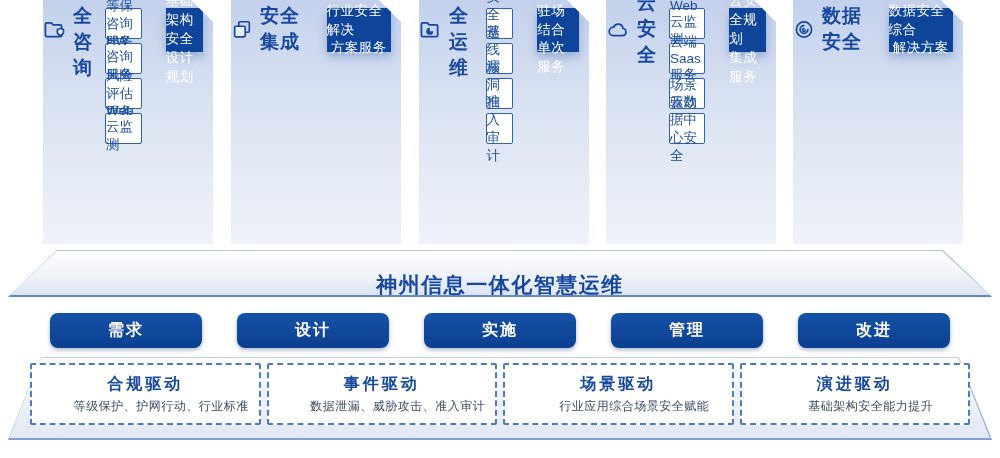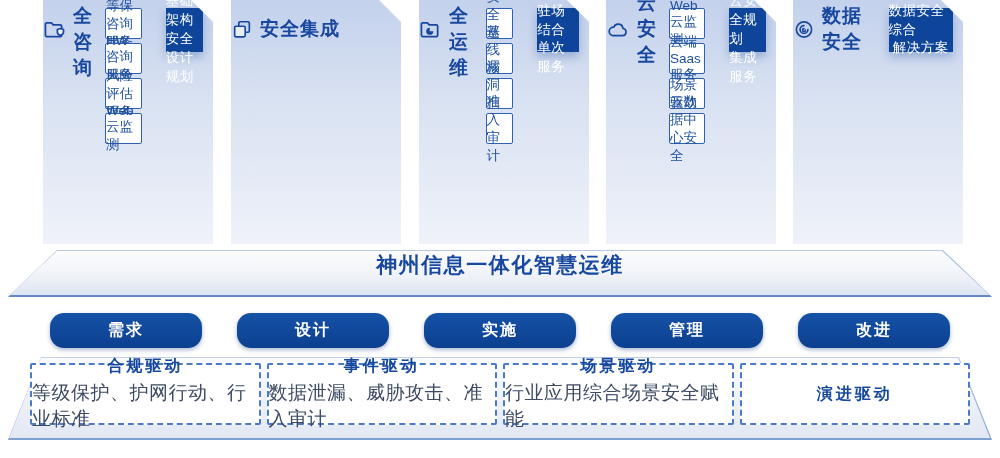--- a/index.html
+++ b/index.html
@@ -35,28 +35,28 @@
   
   .banner-outer{
     position:absolute;left:8px;top:250px;width:984px;height:47px;
     clip-path:polygon(49px 0,935px 0,984px 47px,0 47px);
     background:linear-gradient(180deg,#b9c8e5 0%,#6288c4 100%);
   }
   .banner-inner{
     position:absolute;left:1px;top:1px;width:982px;height:48px;
     clip-path:polygon(48px 0,933px 0,981px 44px,0 44px);
     background:linear-gradient(180deg,#fdfdfe 0%,#eef2f8 55%,#d8e1f1 100%);
-    display:flex;align-items:flex-start;justify-content:center;
+    display:flex;align-items:flex-end;justify-content:center;
   }
   .banner-text{font-size:21px;font-weight:bold;color:#17479E;letter-spacing:1.5px;}
 
   
   .pills{position:absolute;left:50px;top:313px;width:900px;display:flex;justify-content:space-between;}
   .pill{
-    width:152px;height:35px;border-radius:14px;
+    width:152px;height:35px;border-radius:8px;
     background:linear-gradient(180deg,#1552A6 0%,#0C3F90 100%);
     color:#fff;font-weight:bold;font-size:16px;letter-spacing:2px;
     display:flex;align-items:center;justify-content:center;
     box-shadow:0 2px 4px rgba(10,50,120,.35);
   }
 
   
   .base-outer{
     position:absolute;left:8px;top:357px;width:984px;height:83px;
     clip-path:polygon(33px 0,951px 0,984px 83px,0 83px);
@@ -68,21 +68,21 @@
     background:linear-gradient(180deg,#fafbfd 0%,#e2e8f4 100%);
   }
 
   
   .drivers{position:absolute;left:30px;top:363px;width:940px;display:flex;gap:6px;}
   .driver{
     flex:1;height:58px;background:#ffffff;border:2px dashed #4D7AC6;border-radius:2px;
     display:flex;flex-direction:column;align-items:center;justify-content:center;gap:3px;
   }
   .driver-title{font-size:16px;font-weight:bold;color:#16489D;letter-spacing:3px;}
-  .driver-desc{font-size:19px;color:#3D4A63;letter-spacing:.5px;}
+  .driver-desc{font-size:12px;color:#3D4A63;letter-spacing:.5px;margin-left:32px;}
 </style>
 </head>
 <body>
 
 <div class="card c1">
   <div class="card-header">
     <span class="card-icon">
       <svg width="23" height="21" viewBox="0 0 24 22" fill="none" stroke="#17479E" stroke-width="1.8" stroke-linejoin="round">
         <path d="M2.5 6.2V5.4A1.4 1.4 0 0 1 3.9 4h4.8l2 2.2h7.4a1.4 1.4 0 0 1 1.4 1.4V17a1.4 1.4 0 0 1-1.4 1.4H3.9A1.4 1.4 0 0 1 2.5 17Z"></path>
         <path d="M15 11l3.2-1 3.2 1v3c0 2.2-3.2 3.4-3.2 3.4S15 16.2 15 14Z" fill="#eef2f9"></path>
@@ -104,20 +104,24 @@
 
 <div class="card c2">
   <div class="card-header">
     <span class="card-icon">
       <svg width="22" height="21" viewBox="0 0 24 22" fill="none" stroke="#17479E" stroke-width="1.8" stroke-linejoin="round">
         <rect x="8.5" y="2.5" width="11.5" height="11.5" rx="1.4"></rect>
         <rect x="4" y="7.5" width="11.5" height="11.5" rx="1.4" fill="#e7edf7"></rect>
       </svg>
     </span>
     <span class="card-title">安全集成</span>
+  </div>
+  <div class="card-footer">
+    <span>行业安全解决</span>
+    <span>方案服务</span>
   </div>
 </div>
 
 <div class="card c3">
   <div class="card-header">
     <span class="card-icon">
       <svg width="23" height="21" viewBox="0 0 24 22" fill="none" stroke="#17479E" stroke-width="1.8" stroke-linejoin="round">
         <path d="M2.5 6.2V5.4A1.4 1.4 0 0 1 3.9 4h4.8l2 2.2h7.4a1.4 1.4 0 0 1 1.4 1.4V17a1.4 1.4 0 0 1-1.4 1.4H3.9A1.4 1.4 0 0 1 2.5 17Z"></path>
         <path d="M11.2 12.8 L11.2 9.2 A3.7 3.7 0 1 0 14.9 12.8 Z" fill="#17479E" stroke="none"></path>
       </svg>
@@ -200,14 +204,15 @@
   <div class="driver">
     <span class="driver-title">事件驱动</span>
     <span class="driver-desc">数据泄漏、威胁攻击、准入审计</span>
   </div>
   <div class="driver">
     <span class="driver-title">场景驱动</span>
     <span class="driver-desc">行业应用综合场景安全赋能</span>
   </div>
   <div class="driver">
     <span class="driver-title">演进驱动</span>
+    <span class="driver-desc">基础架构安全能力提升</span>
   </div>
 </div>
 
 </body></html>

